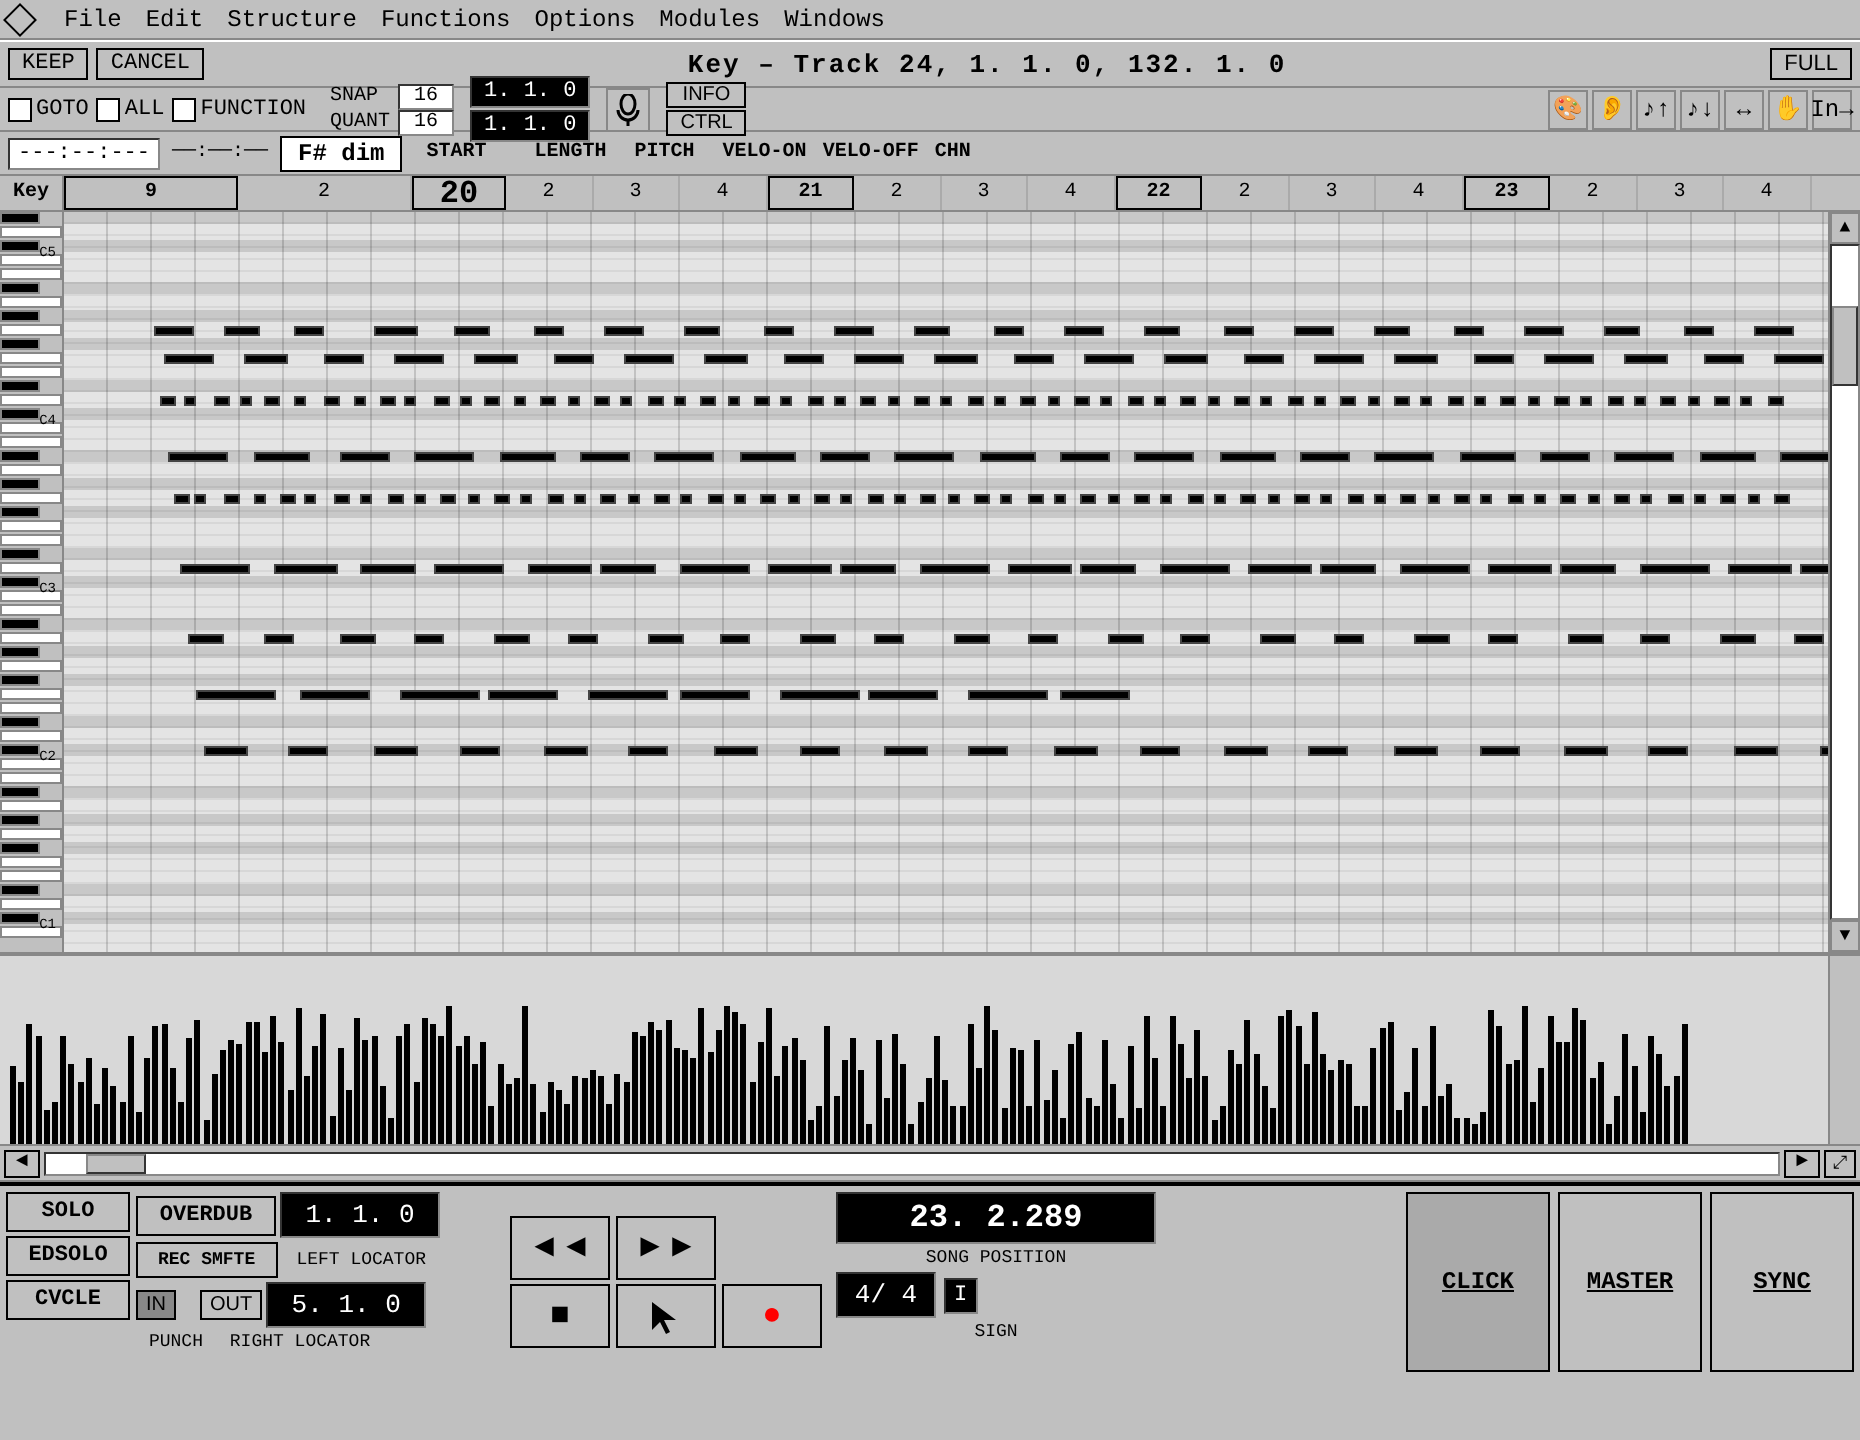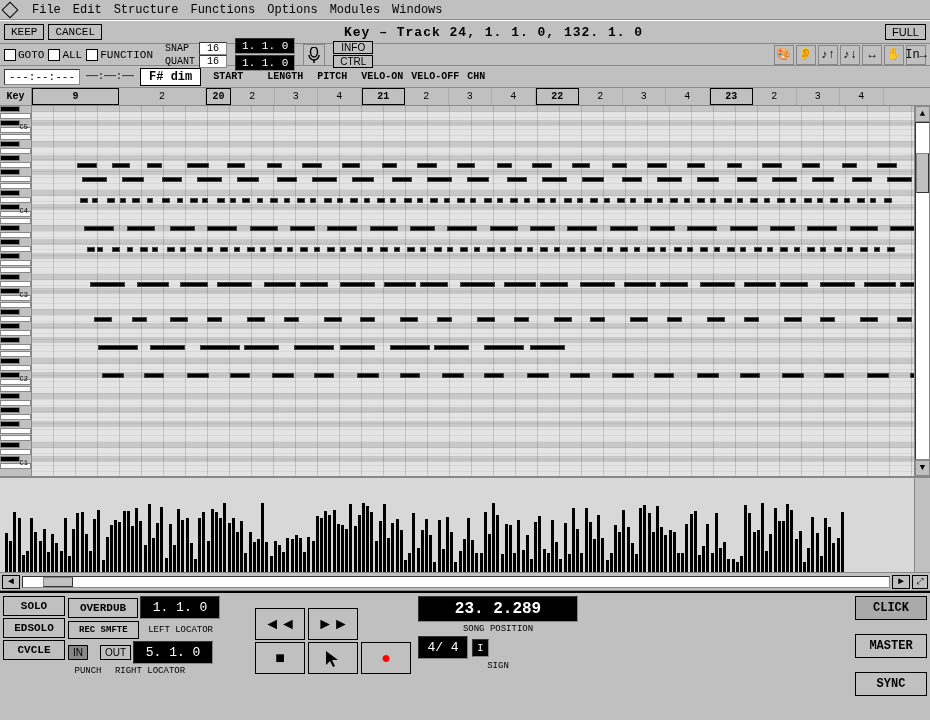--- a/index.html
+++ b/index.html
@@ -270,23 +270,23 @@
       background: #c0c0c0;
       width: 50px; height: 32px;
       display: flex;
       align-items: center;
       justify-content: center;
       cursor: pointer;
       font-size: 16px;
     }
     .bt-right {
       display: flex;
-      flex-direction: column;
-      gap: 14px;
+      gap: 4px;
       margin-left: auto;
+      text-decoration: underline;
     }
     .bt-right-btn {
       border: 1.5px solid #000;
       background: #c0c0c0;
       padding: 4px 12px;
       font-size: 12px;
       cursor: pointer;
       text-align: center;
       font-family: 'Courier New', monospace;
       font-weight: bold;
@@ -385,21 +385,21 @@
 </div>
 
 <div style="display:flex;flex-direction:column;height:390px;border-bottom:2px solid #888;">
 
   <div style="display:flex;height:18px;background:#c0c0c0;border-bottom:1px solid #888;">
     <div style="width:32px;border-right:1px solid #888;display:flex;align-items:center;justify-content:center;font-size:10px;font-weight:bold;">Key</div>
     <div style="flex:1;display:flex;align-items:center;position:relative;overflow:hidden;">
 
     <div style="width: 87px; height: 100%; display: flex; align-items: center; justify-content: center; border: 1.5px solid rgb(0, 0, 0); font-size: 10px; font-weight: bold;">9</div>
         <div style="width: 87px; height: 100%; display: flex; align-items: center; justify-content: center; border-right: 1px solid rgb(170, 170, 170); font-size: 10px;">2</div>
-        <div style="width: 25px; height: 100%; display: flex; align-items: center; justify-content: center; border: 1.5px solid rgb(0, 0, 0); font-size: 10px; font-weight: bold;">20</div>
+        <div style="width: 47px; height: 100%; display: flex; align-items: center; justify-content: center; border: 1.5px solid rgb(0, 0, 0); font-size: 16px; font-weight: bold;">20</div>
         <div style="width: 43.5px; height: 100%; display: flex; align-items: center; justify-content: center; border-right: 1px solid rgb(170, 170, 170); font-size: 10px;">2</div>
         <div style="width: 43.5px; height: 100%; display: flex; align-items: center; justify-content: center; border-right: 1px solid rgb(170, 170, 170); font-size: 10px;">3</div>
         <div style="width: 43.5px; height: 100%; display: flex; align-items: center; justify-content: center; border-right: 1px solid rgb(170, 170, 170); font-size: 10px;">4</div>
         <div style="width: 43.5px; height: 100%; display: flex; align-items: center; justify-content: center; border: 1.5px solid rgb(0, 0, 0); font-size: 10px; font-weight: bold;">21</div>
         <div style="width: 43.5px; height: 100%; display: flex; align-items: center; justify-content: center; border-right: 1px solid rgb(170, 170, 170); font-size: 10px;">2</div>
         <div style="width: 43.5px; height: 100%; display: flex; align-items: center; justify-content: center; border-right: 1px solid rgb(170, 170, 170); font-size: 10px;">3</div>
         <div style="width: 43.5px; height: 100%; display: flex; align-items: center; justify-content: center; border-right: 1px solid rgb(170, 170, 170); font-size: 10px;">4</div>
         <div style="width: 43.5px; height: 100%; display: flex; align-items: center; justify-content: center; border: 1.5px solid rgb(0, 0, 0); font-size: 10px; font-weight: bold;">22</div>
         <div style="width: 43.5px; height: 100%; display: flex; align-items: center; justify-content: center; border-right: 1px solid rgb(170, 170, 170); font-size: 10px;">2</div>
         <div style="width: 43.5px; height: 100%; display: flex; align-items: center; justify-content: center; border-right: 1px solid rgb(170, 170, 170); font-size: 10px;">3</div>

